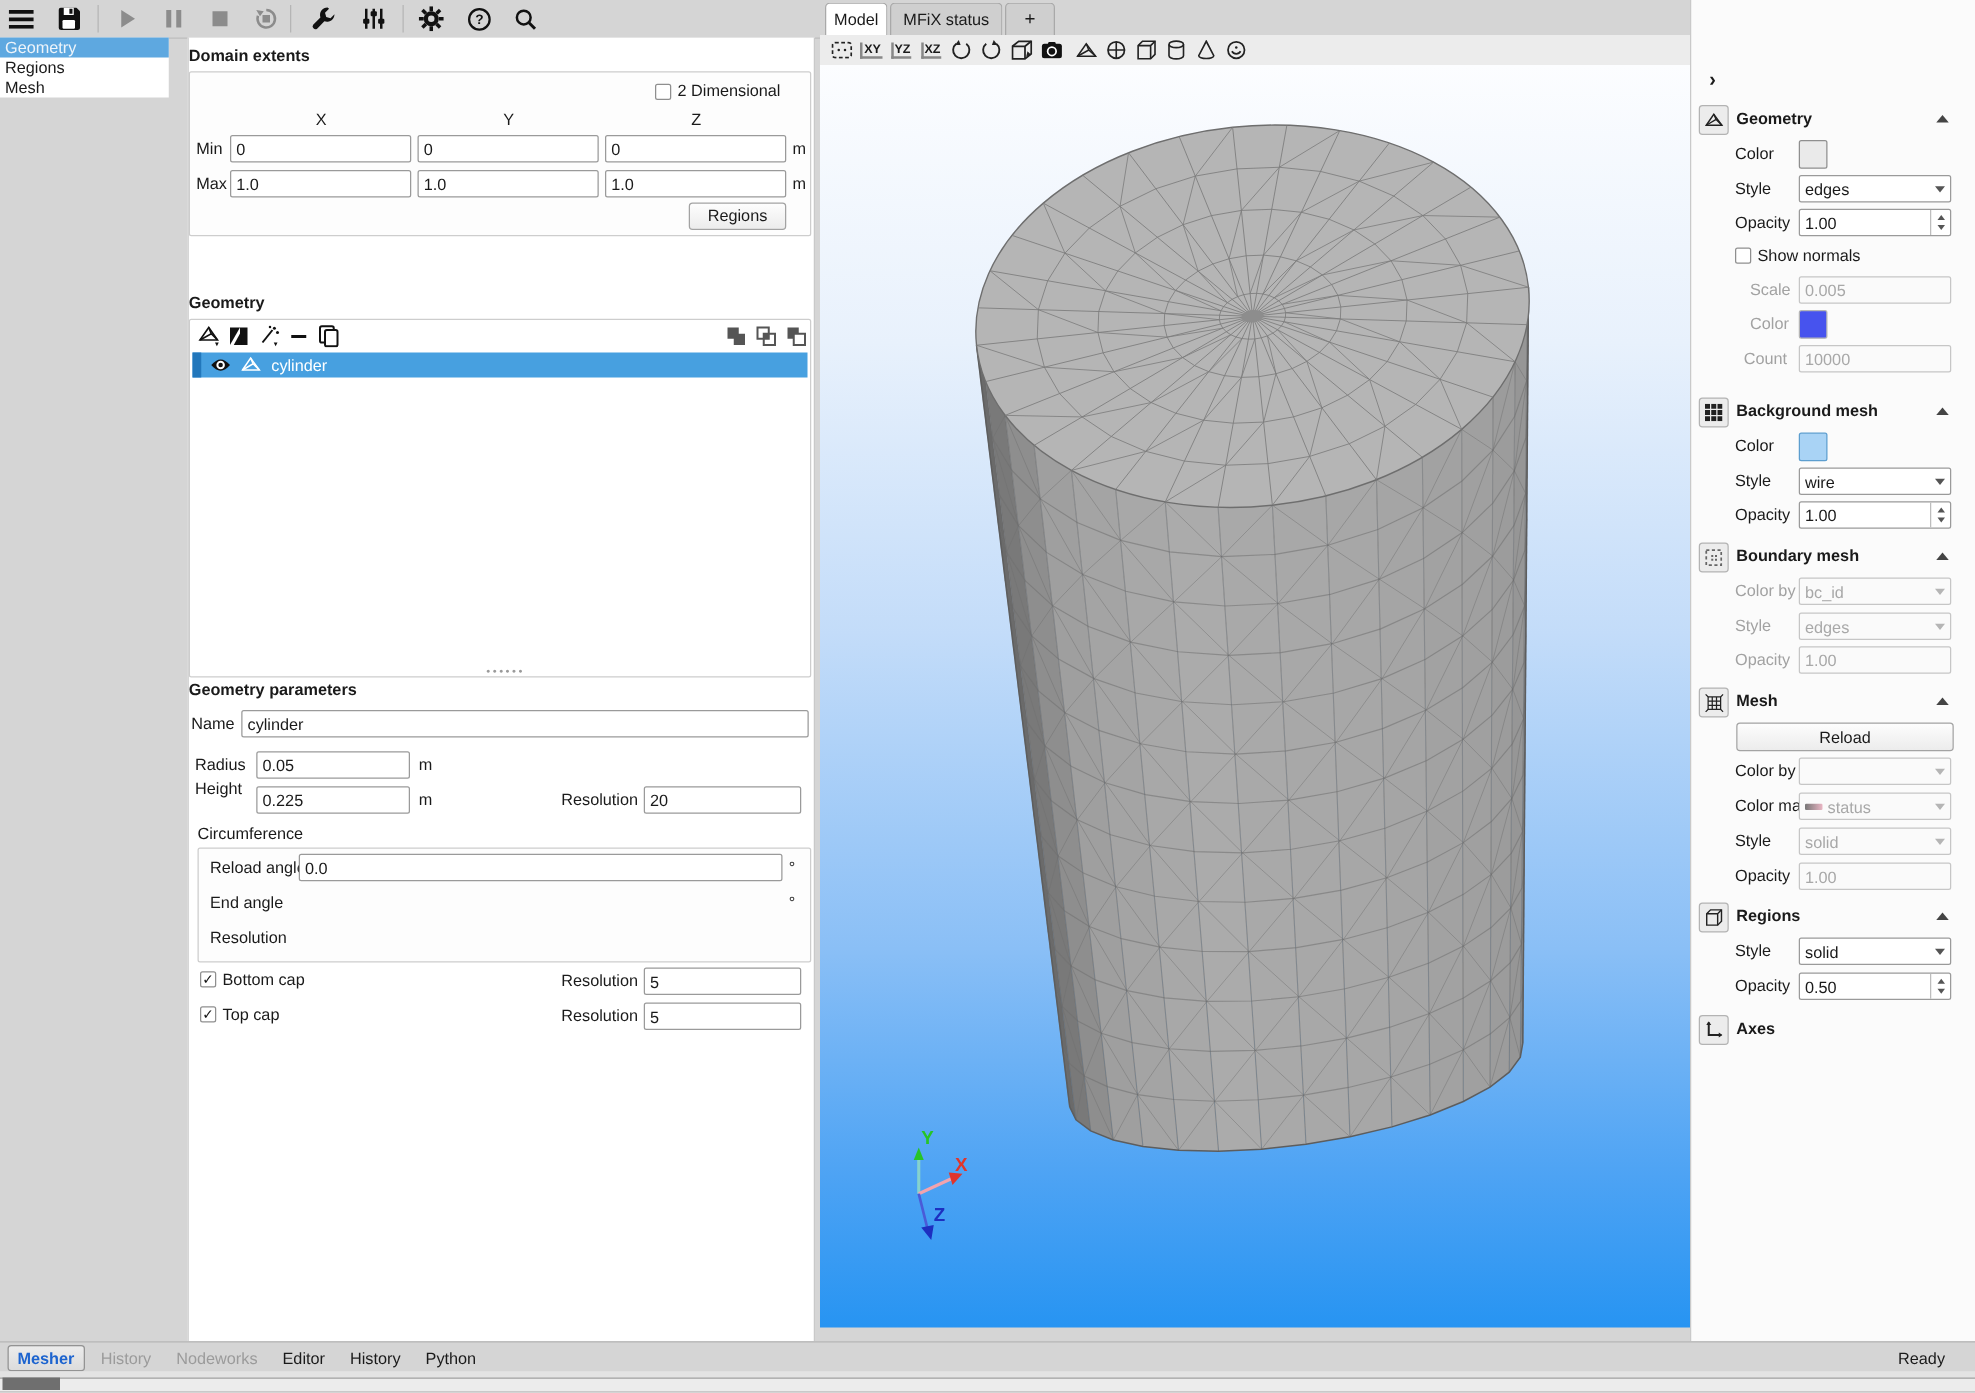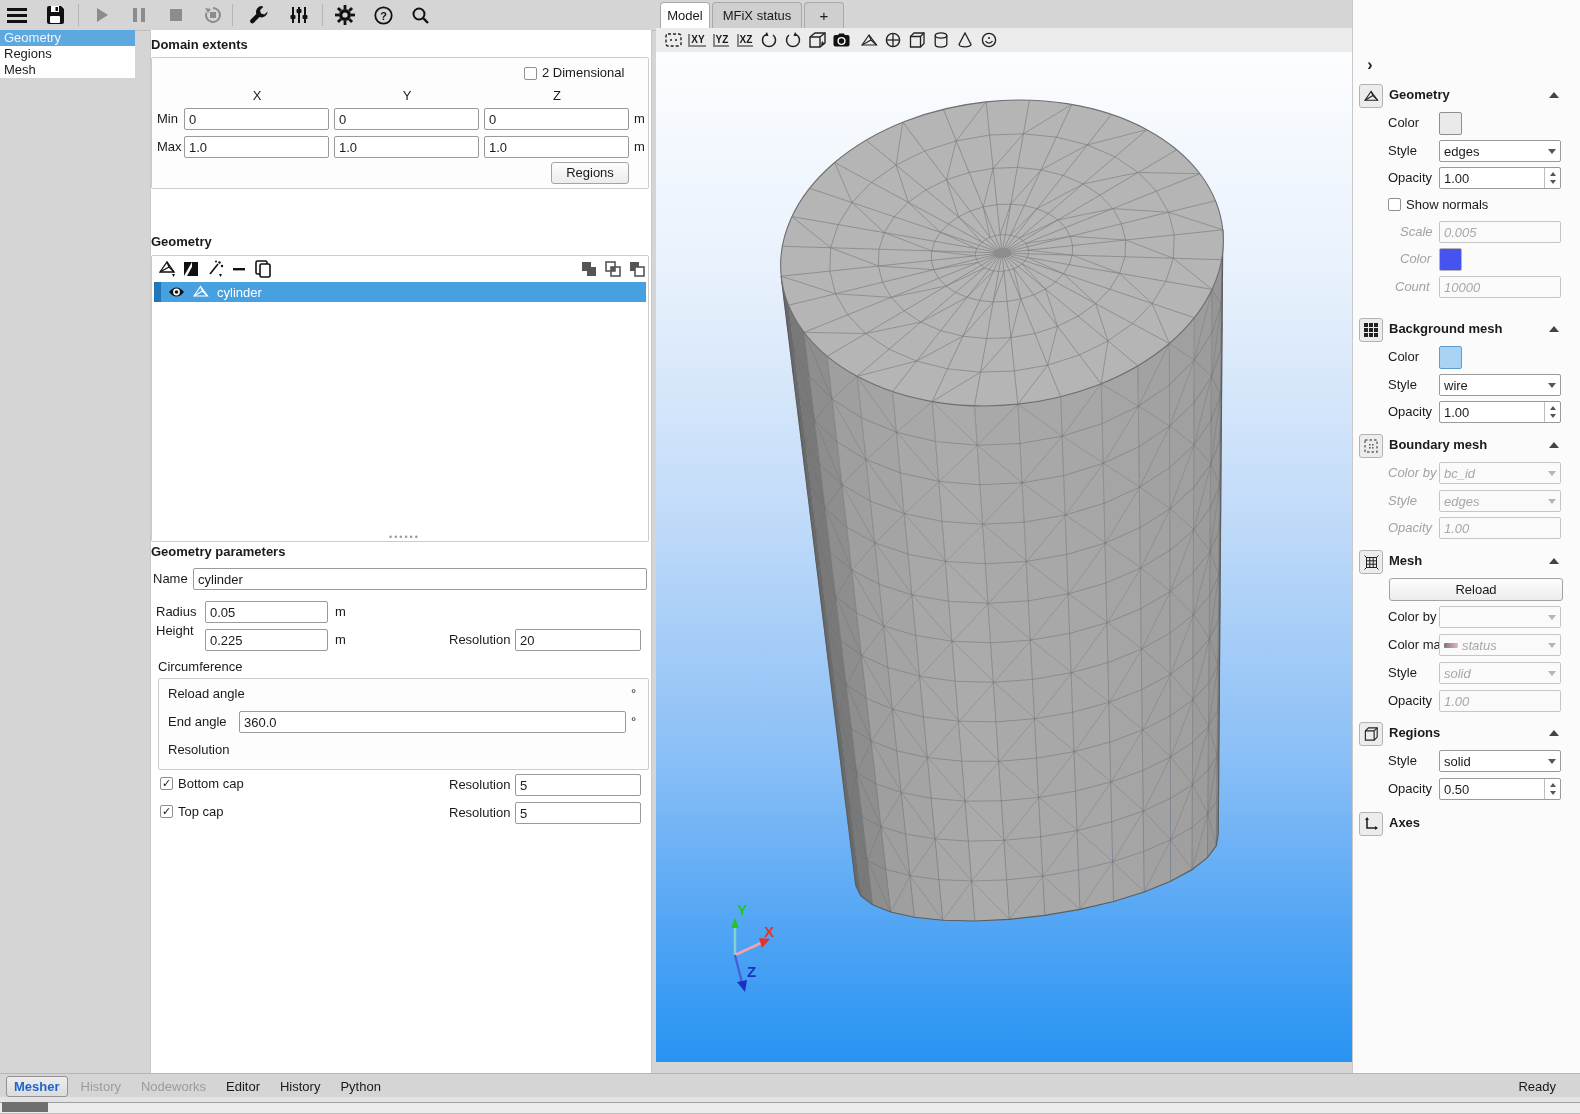--- a/index.html
+++ b/index.html
@@ -43,21 +43,21 @@
   .axlbl{font:bold 10px "Liberation Sans",sans-serif;border-left:2px solid #888;border-bottom:2px solid #888;padding:0 1px 0 1px;}
   #viewport{left:656px;top:52px;width:696px;height:1010px;
      background:linear-gradient(180deg,#fcfdff 0%,#e8f1fc 22%,#c3dcf9 45%,#8abff6 70%,#4da3f4 88%,#2794f2 100%);}
   
   #rpanel{left:1352px;top:0;width:228px;height:1073px;background:#fbfbfb;border-left:1px solid #c9c9c9;}
   .hicon{position:absolute;left:6px;width:22px;height:22px;border:1px solid #b3b3b3;border-radius:3px;background:#ececec;
          display:flex;align-items:center;justify-content:center;}
   .htitle{position:absolute;left:36px;font-weight:bold;height:22px;line-height:22px;}
   .harrow{position:absolute;left:196px;width:0;height:0;border-left:5px solid transparent;border-right:5px solid transparent;border-bottom:6px solid #444;}
   .rlbl{position:absolute;height:22px;line-height:22px;left:35px;}
-  .rlbl.dis,.dis{color:#a2a2a2;font-style:italic;}
+  .rlbl.dis,.dis{color:#a2a2a2;}
   .rfield{position:absolute;left:86px;width:122px;height:22px;box-sizing:border-box;}
   .combo{border:1px solid #9a9a9a;border-radius:2px;background:#fff;display:flex;align-items:center;padding:0 4px;}
   .combo .arrow{margin-left:auto;width:0;height:0;border-left:4px solid transparent;border-right:4px solid transparent;border-top:5px solid #555;}
   .combo.dis{border-color:#c6c6c6;background:#fafafa;color:#a8a8a8;}
   .combo.dis .arrow{border-top-color:#b5b5b5;}
   .spin{border:1px solid #9a9a9a;border-radius:2px;background:#fff;display:flex;align-items:center;padding:0 0 0 4px;}
   .spin .btns{margin-left:auto;width:15px;height:20px;border-left:1px solid #bdbdbd;display:flex;flex-direction:column;align-items:center;justify-content:space-evenly;}
   .spin .up{width:0;height:0;border-left:3px solid transparent;border-right:3px solid transparent;border-bottom:4px solid #555;}
   .spin .dn{width:0;height:0;border-left:3px solid transparent;border-right:3px solid transparent;border-top:4px solid #555;}
   .swatch{position:absolute;left:86px;width:21px;height:21px;border:1px solid #8f8f8f;border-radius:2px;}
@@ -287,23 +287,23 @@
   <input class="inp" style="left: 54px; top: 571px; width: 123px;" value="0.05">
   <span class="unit" style="left:184px;top:571px">m</span>
   <span class="lbl" style="left:5px;top:590px">Height</span>
   <input class="inp" style="left: 54px; top: 599px; width: 123px;" value="0.225">
   <span class="unit" style="left:184px;top:599px">m</span>
   <span class="lbl" style="left:298px;top:599px">Resolution</span>
   <input class="inp" style="left: 364px; top: 599px; width: 126px;" value="20">
   <span class="lbl" style="left:7px;top:626px">Circumference</span>
   <div class="grp" style="left:7px;top:648px;width:489px;height:90px">
     <span class="lbl" style="left:9px;top:4px">Reload angle</span>
+    <input class="inp" style="left: 80px; top: 4px; width: 387px;" value="0.0">
     <span class="unit" style="left:472px;top:4px">°</span>
     <span class="lbl" style="left:9px;top:32px">End angle</span>
-    <input class="inp" style="left: 80px; top: 32px; width: 387px;" value="360.0">
     <span class="unit" style="left:472px;top:32px">°</span>
     <span class="lbl" style="left:9px;top:60px">Resolution</span>
   </div>
   <span class="cb" style="left:9px;top:747px" data-checked="true"></span>
   <span class="cblbl" style="left:27px;top:746px">Bottom cap</span>
   <span class="lbl" style="left:298px;top:744px">Resolution</span>
   <input class="inp" style="left: 364px; top: 744px; width: 126px;" value="5">
   <span class="cb" style="left:9px;top:775px" data-checked="true"></span>
   <span class="cblbl" style="left:27px;top:774px">Top cap</span>
   <span class="lbl" style="left:298px;top:772px">Resolution</span>

